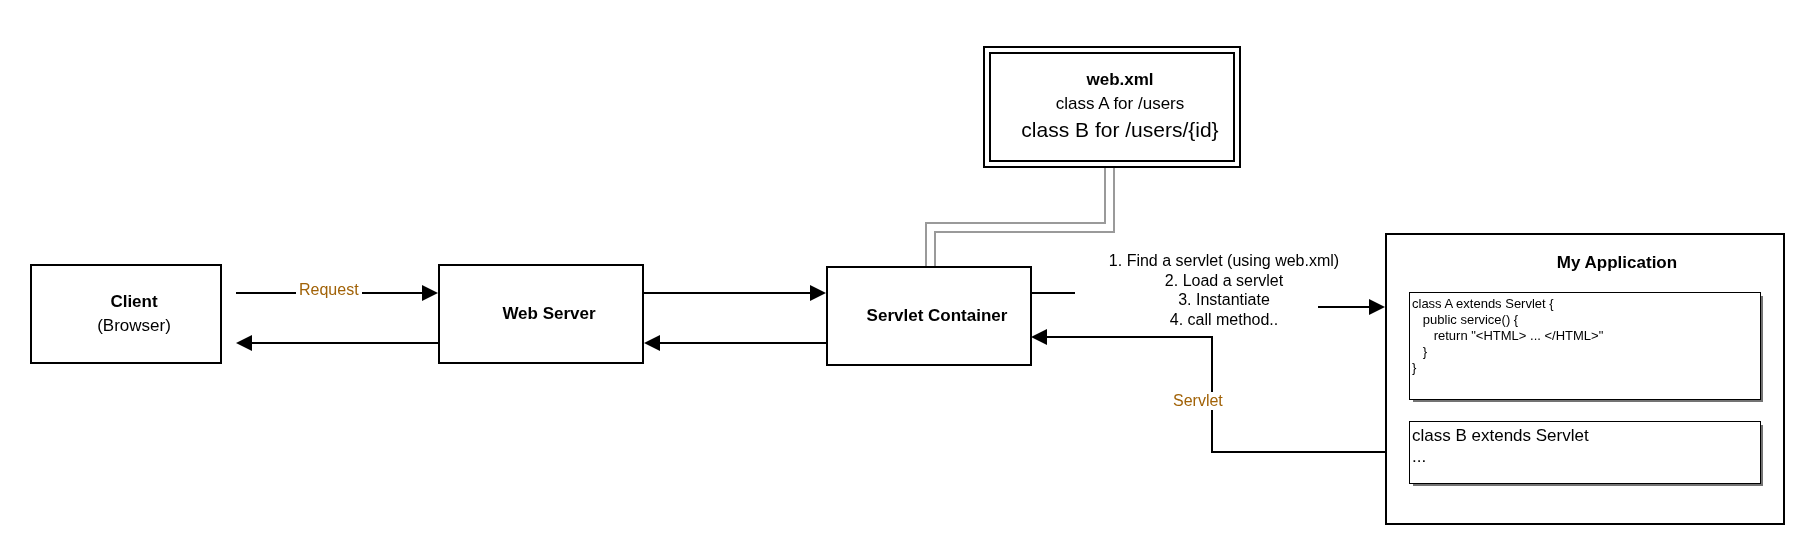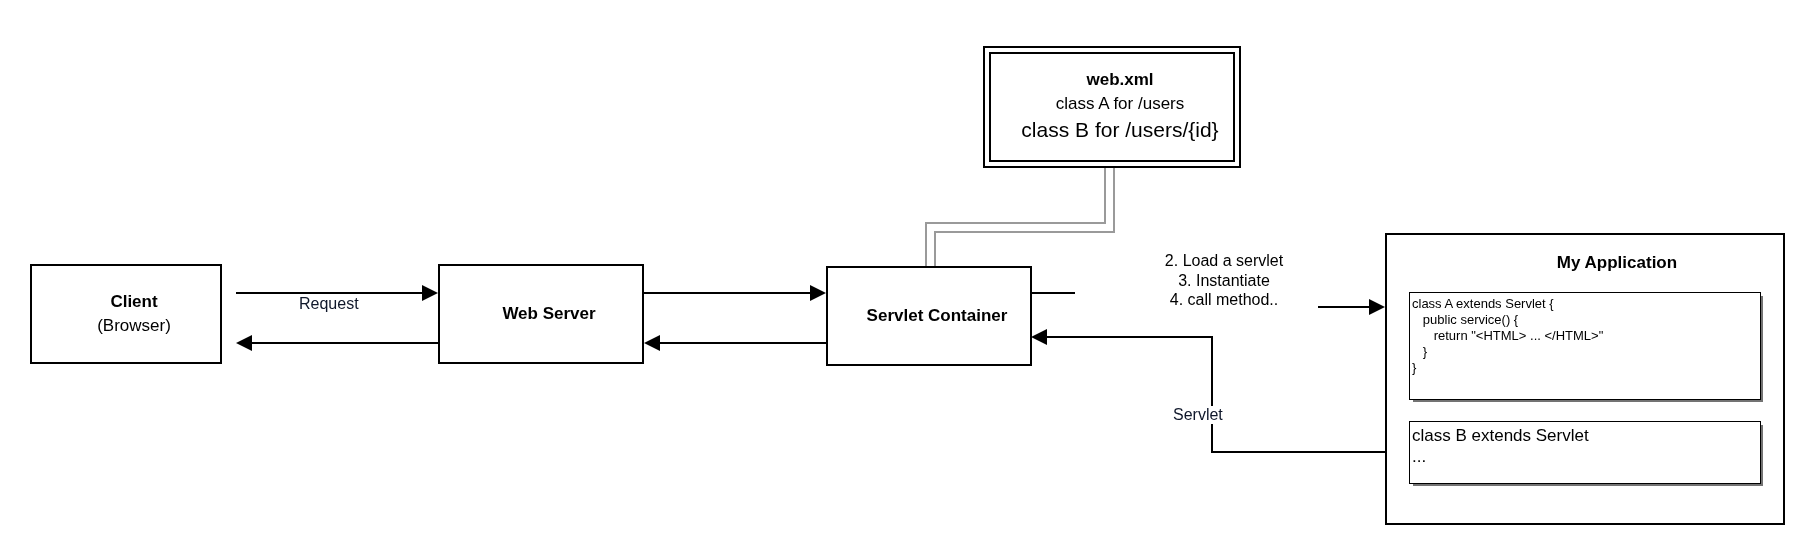--- a/index.html
+++ b/index.html
@@ -17,21 +17,21 @@
   
   .ln{position:absolute;background:#000000;}
   .lnh{height:2px;}
   .lnv{width:2px;}
   .gry{background:#9a9a9a;}
 
   .arrowhead{position:absolute;width:0;height:0;}
   .ah-right{border-top:8px solid transparent;border-bottom:8px solid transparent;border-left:16px solid #000;}
   .ah-left{border-top:8px solid transparent;border-bottom:8px solid transparent;border-right:16px solid #000;}
 
-  .edge-label{position:absolute;background:#ffffff;color:#0f172a;white-space:nowrap;padding:0 3px;margin-top:14px;}
+  .edge-label{position:absolute;background:#ffffff;color:#a16207;white-space:nowrap;padding:0 3px;}
 
   .steps{position:absolute;text-align:center;color:#000;line-height:1.22;white-space:nowrap;}
 
   .codebox{position:absolute;box-sizing:border-box;background:#ffffff;border:1.5px solid #000000;
            box-shadow:3px 3px 0 -1px rgba(0,0,0,0.55);}
   .code{position:absolute;white-space:pre;color:#000;line-height:1.24;}
 </style>
 </head>
 <body>
 
@@ -78,20 +78,21 @@
   <div class="arrowhead ah-right" style="left:810px;top:285px;"></div>
 
   <div class="ln lnh" style="left:660px;top:342px;width:166px;"></div>
   <div class="arrowhead ah-left" style="left:644px;top:335px;"></div>
 
   <div class="ln lnh" style="left:1032px;top:292px;width:43px;"></div>
   <div class="ln lnh" style="left:1318px;top:306px;width:51px;"></div>
   <div class="arrowhead ah-right" style="left:1369px;top:299px;"></div>
 
   <div class="steps" style="left:1075px;top:251px;width:298px;font-size:16px;">
+    <div>1. Find a servlet (using web.xml)</div>
     <div>2. Load a servlet</div>
     <div>3. Instantiate</div>
     <div>4. call method..</div>
   </div>
 
   <div class="ln lnh" style="left:1211px;top:451px;width:176px;"></div>
 
   <div class="ln lnv" style="left:1211px;top:336px;height:117px;"></div>
 
   <div class="ln lnh" style="left:1047px;top:336px;width:166px;"></div>

